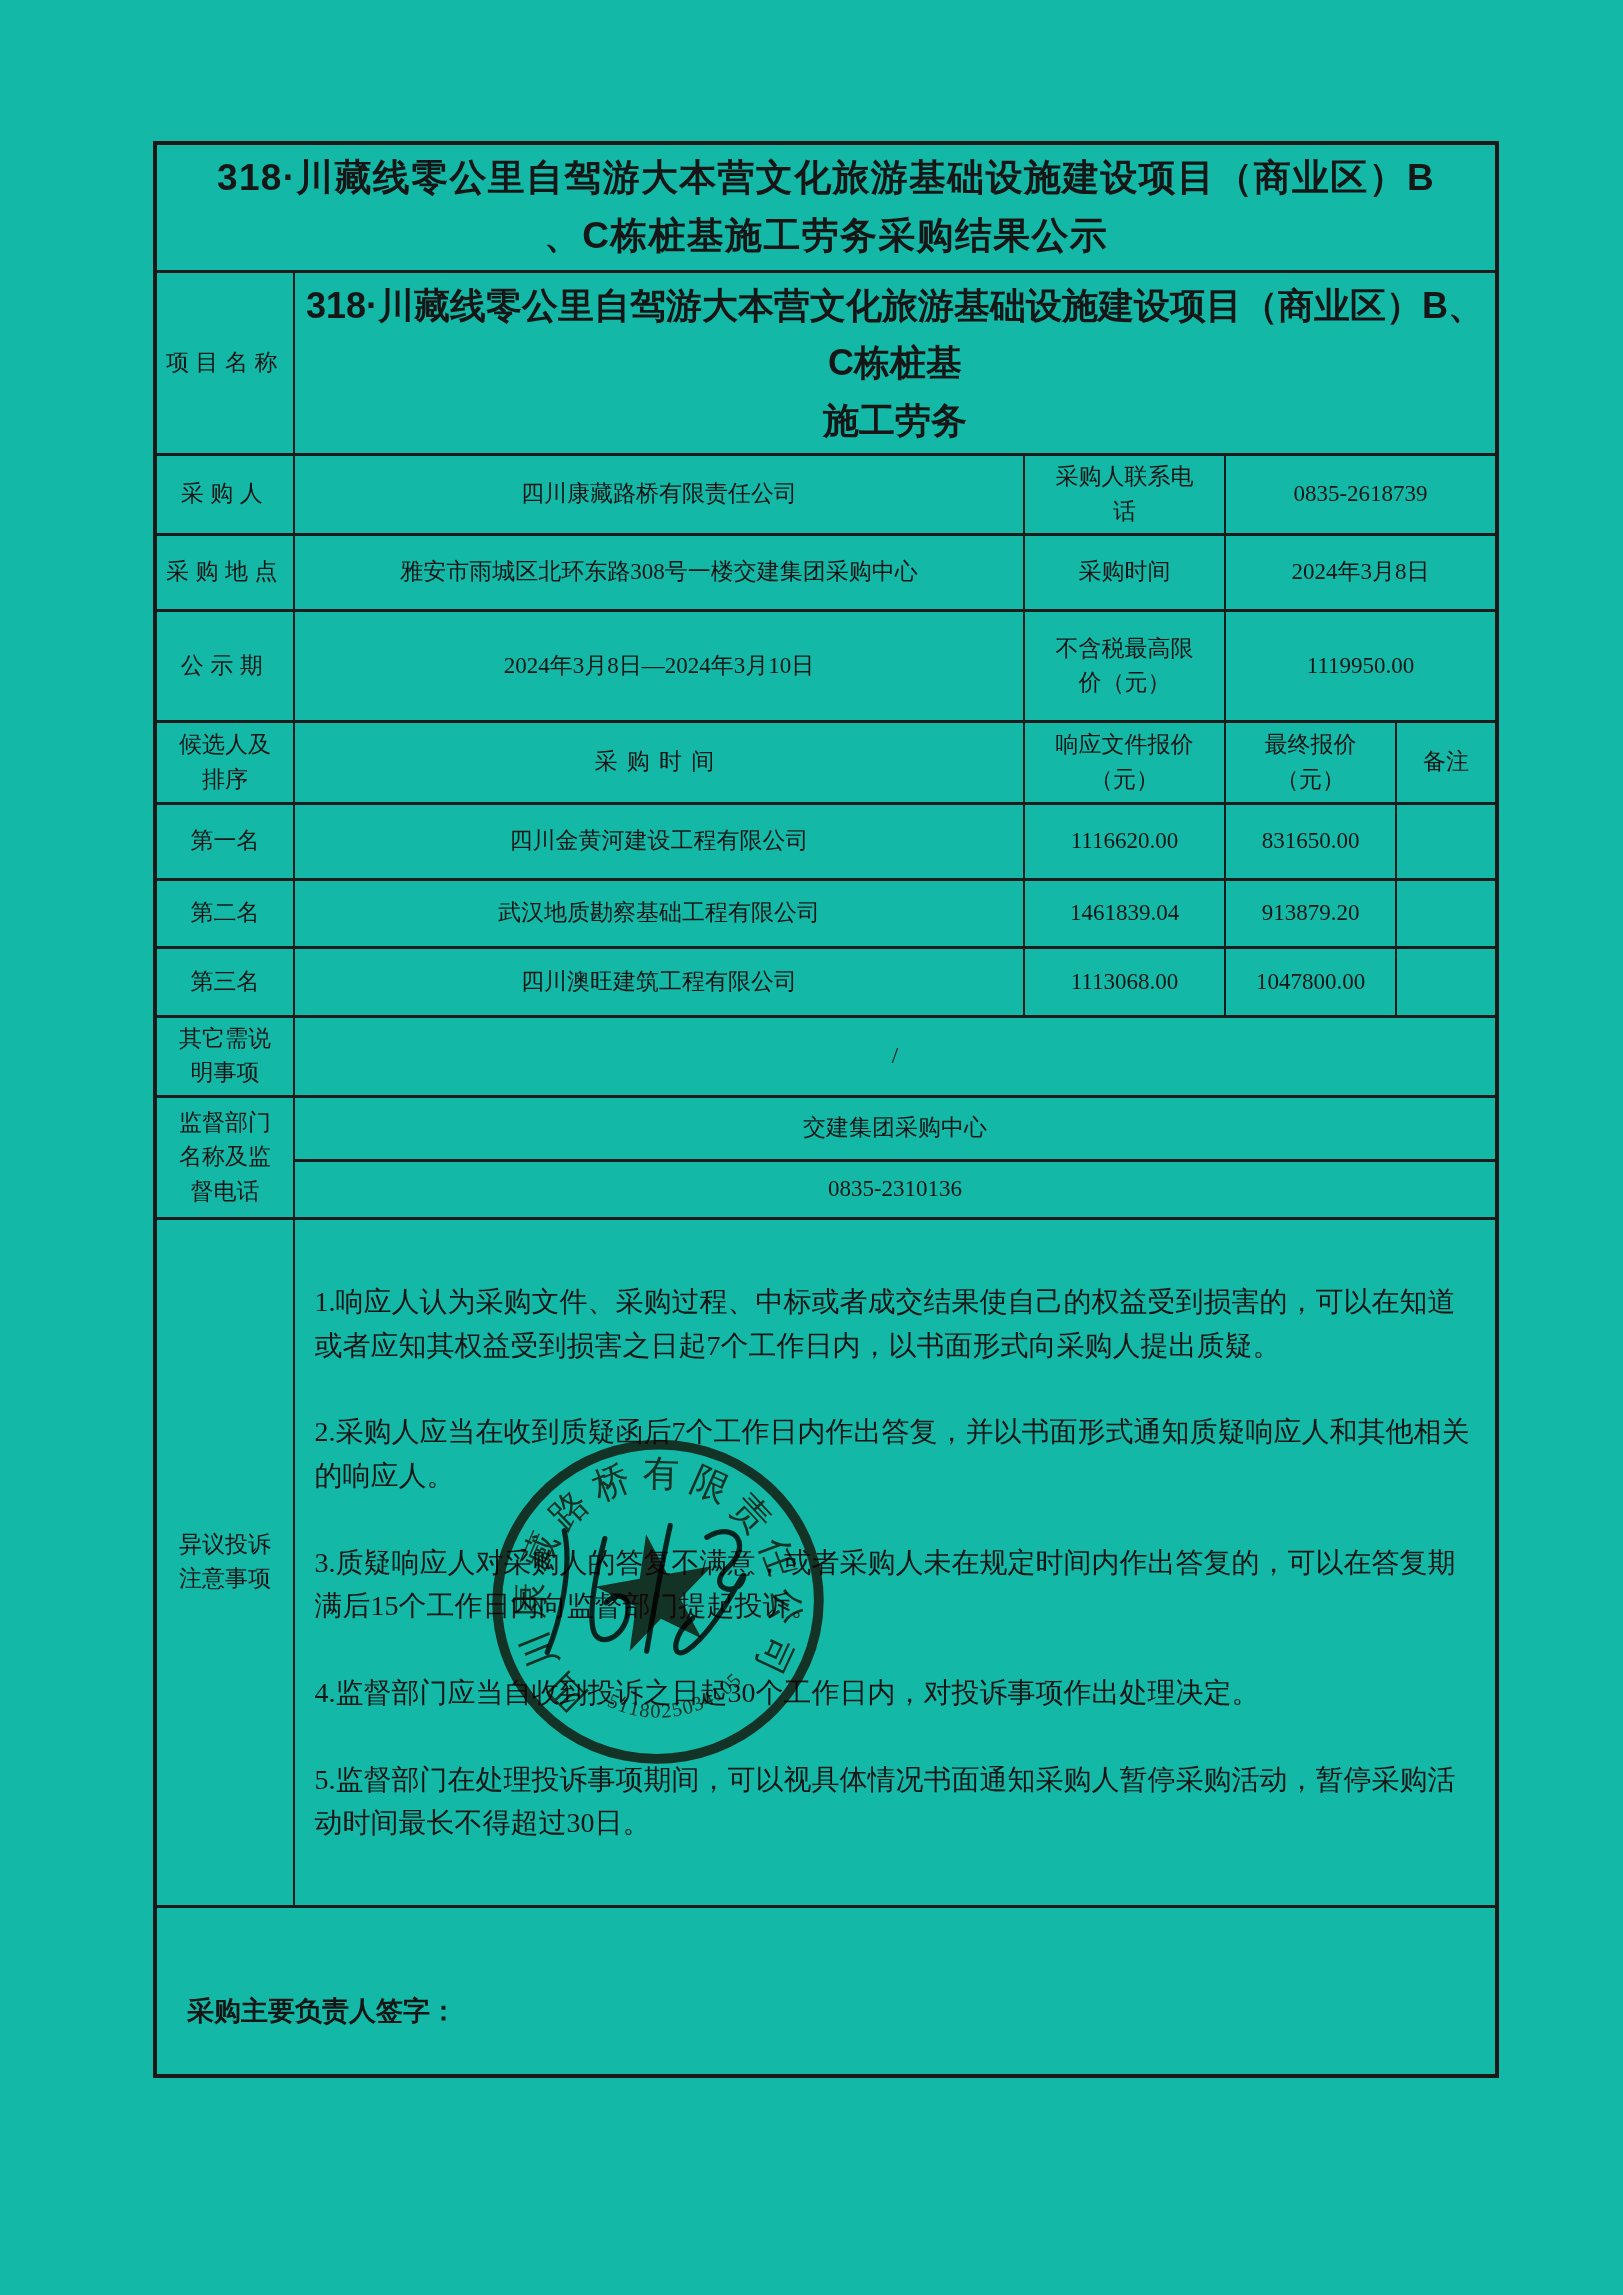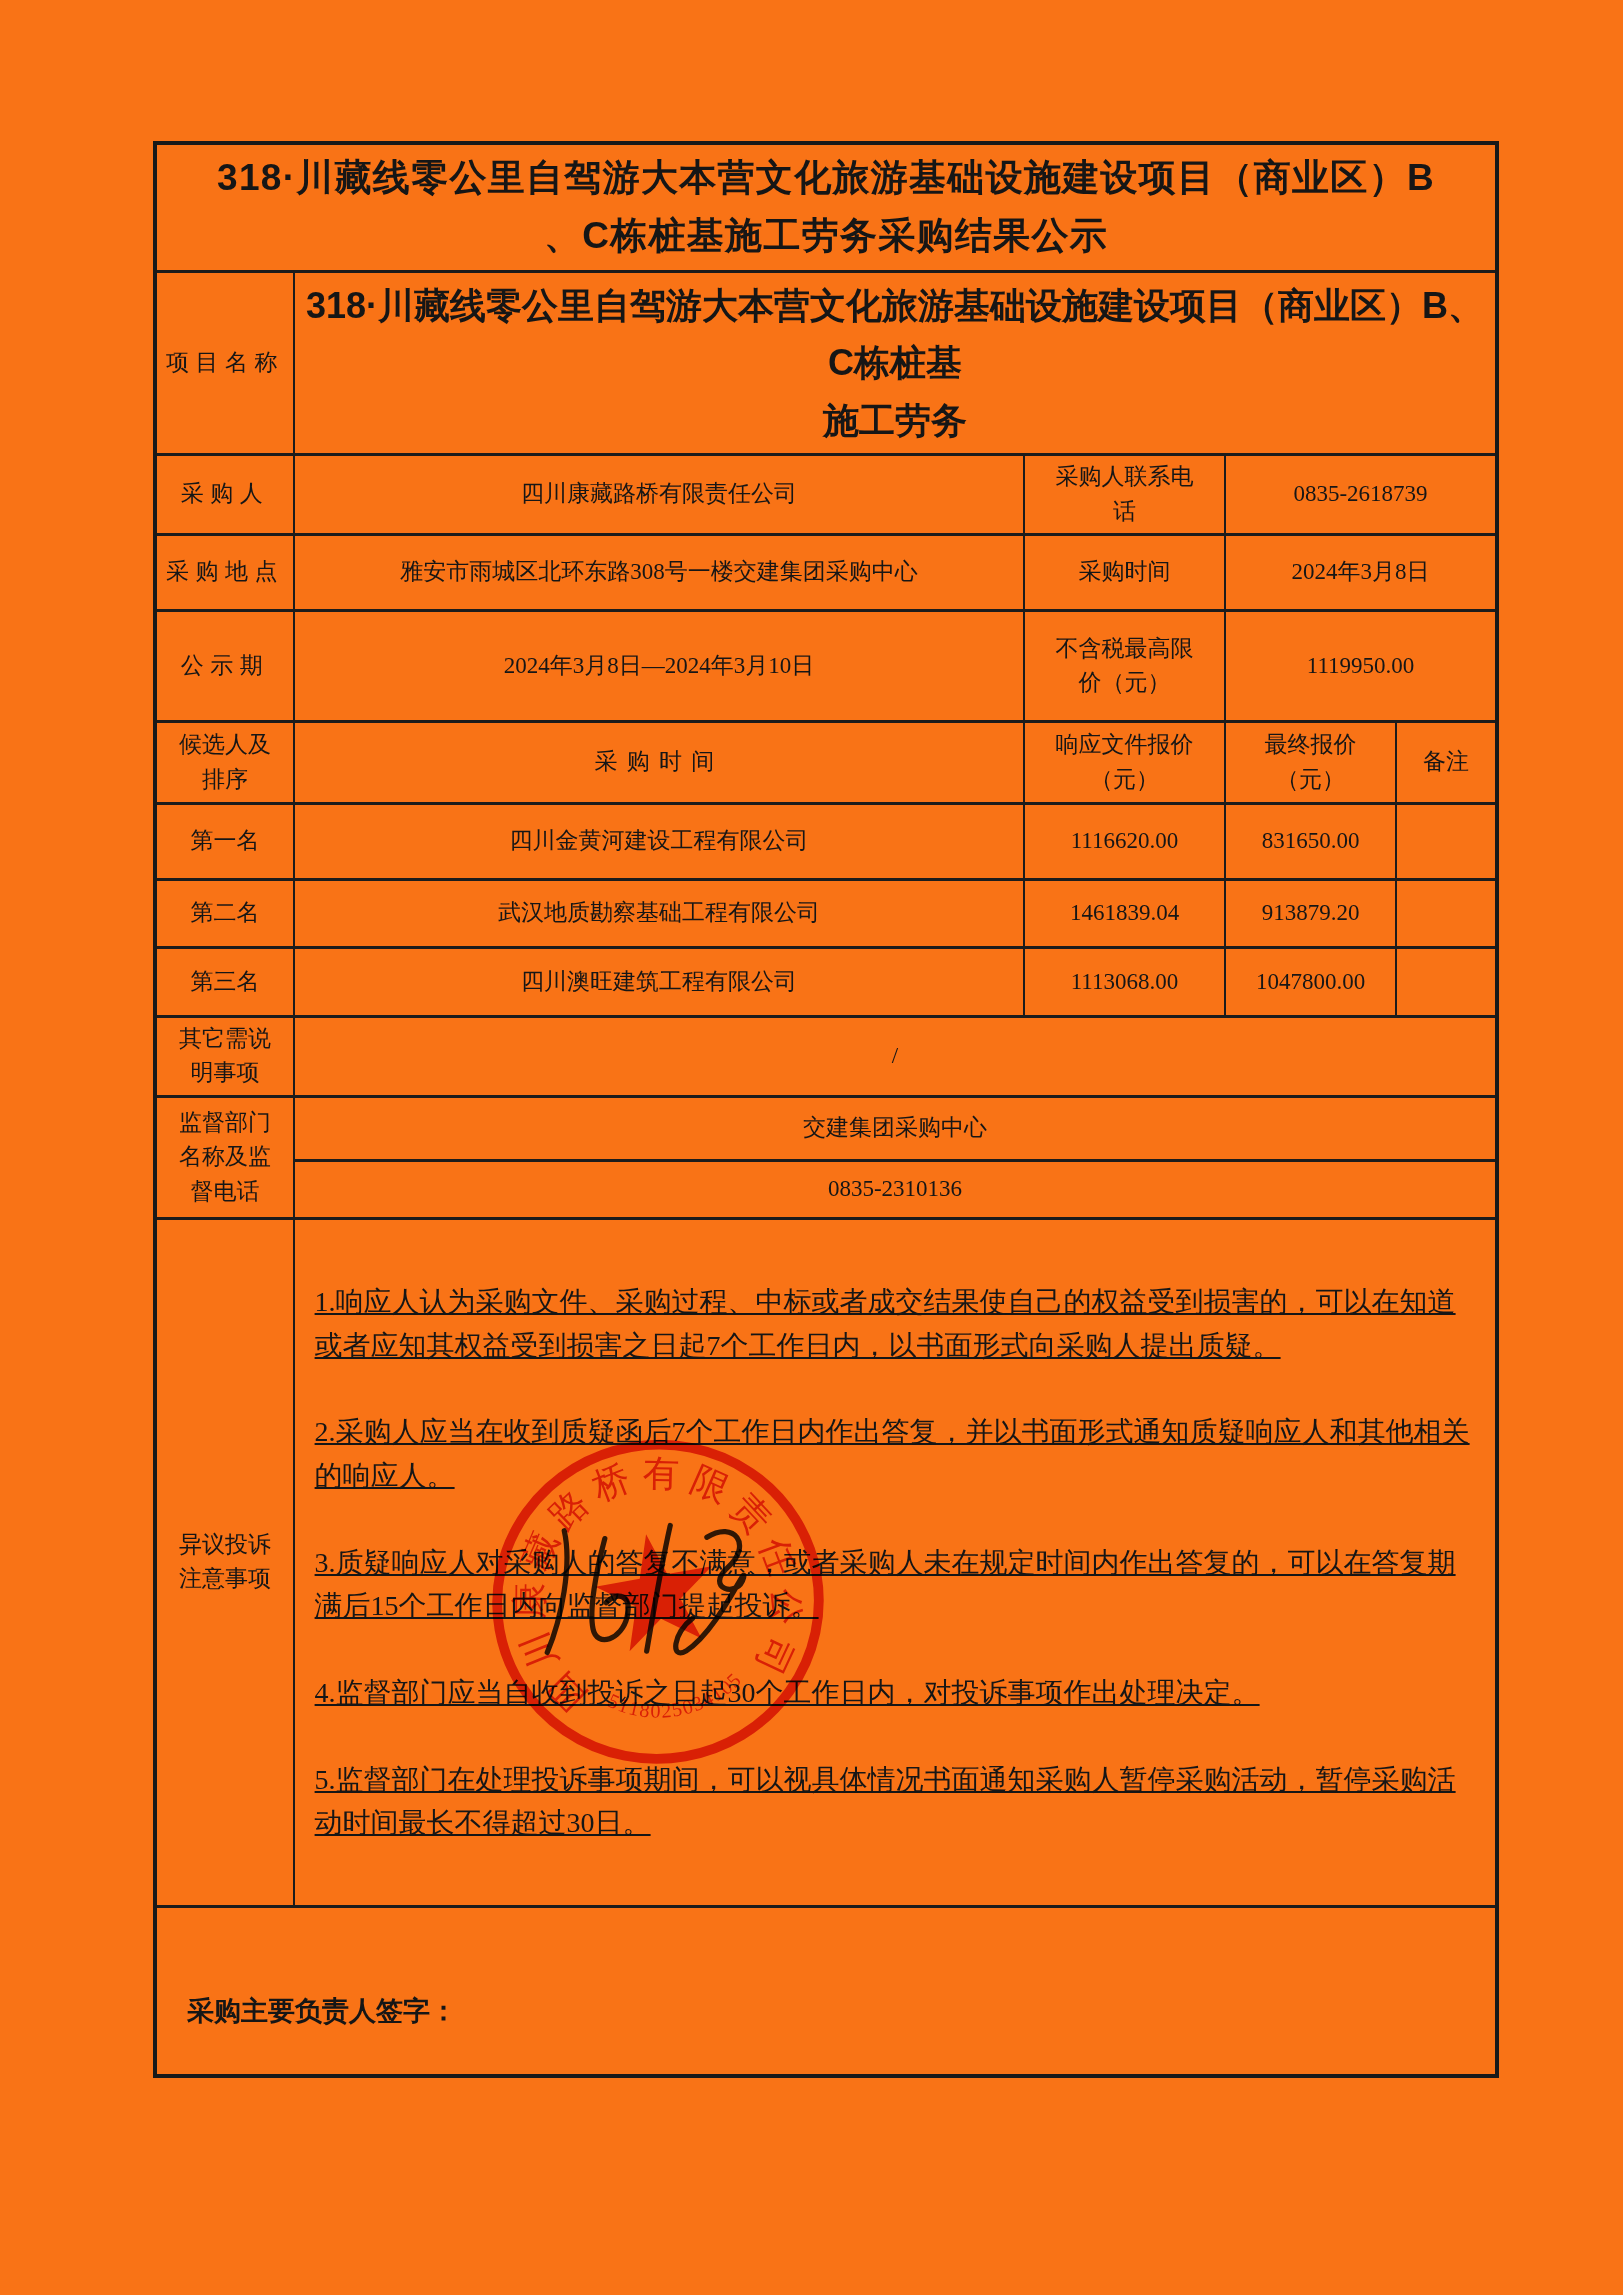--- a/index.html
+++ b/index.html
@@ -1,38 +1,38 @@
 <!DOCTYPE html>
 <html style="font-size:10.5px"><head>
 <meta charset="utf-8">
 <style>
   html,body { margin:0; padding:0; background:#e8e8e8; }
   .page {
     position:relative; width:1623px; height:2295px; margin:0 auto;
-    background:#f97316; overflow:hidden;
+    background:#14b8a6; overflow:hidden;
     font-family:"Liberation Serif","DejaVu Serif",serif; color:#161616;
   }
   table.doc {
     position:absolute; left:153px; top:141px; width:1342px;
     border-collapse:collapse; table-layout:fixed;
     border:4.6px solid #191919;
   }
   td {
     border:2.6px solid #1c1c1c;
     border-top-width:3.3px; border-bottom-width:3.3px;
     text-align:center; vertical-align:middle;
     font-size:23px; line-height:1.5; padding:3.9px 7.9px;
     white-space:pre-line; overflow:hidden;
   }
   .heiti { font-family:"Liberation Sans","DejaVu Sans",sans-serif; font-weight:700; }
   .title-cell { font-size:37px; line-height:1.58; letter-spacing:1.3px; }
   .projname  { font-size:36px; line-height:1.6; }
   .label     { letter-spacing:6.5px; }
   .notes { text-align:left; padding:17px 19.6px; font-size:28px; line-height:1.55; }
-  .notes p { margin:0;text-decoration:underline; }
+  .notes p { margin:0; }
   .sigcell { text-align:left; padding-left:30px; font-size:27px; }
   .overlay { position:absolute; mix-blend-mode:multiply; }
   .seal-char  { font-family:"Liberation Serif","DejaVu Serif",serif; font-size:56px; fill:#dd3a2c; text-anchor:middle; dominant-baseline:middle; }
   .seal-digit { font-family:"Liberation Serif","DejaVu Serif",serif; font-size:31px; fill:#dd3a2c; text-anchor:middle; dominant-baseline:middle; }
   .sig-stroke { fill:none; stroke:#1f1f1f; stroke-width:8; stroke-linecap:round; stroke-linejoin:round; opacity:.92; }
 </style>
 </head>
 <body>
 
 <div class="page">

